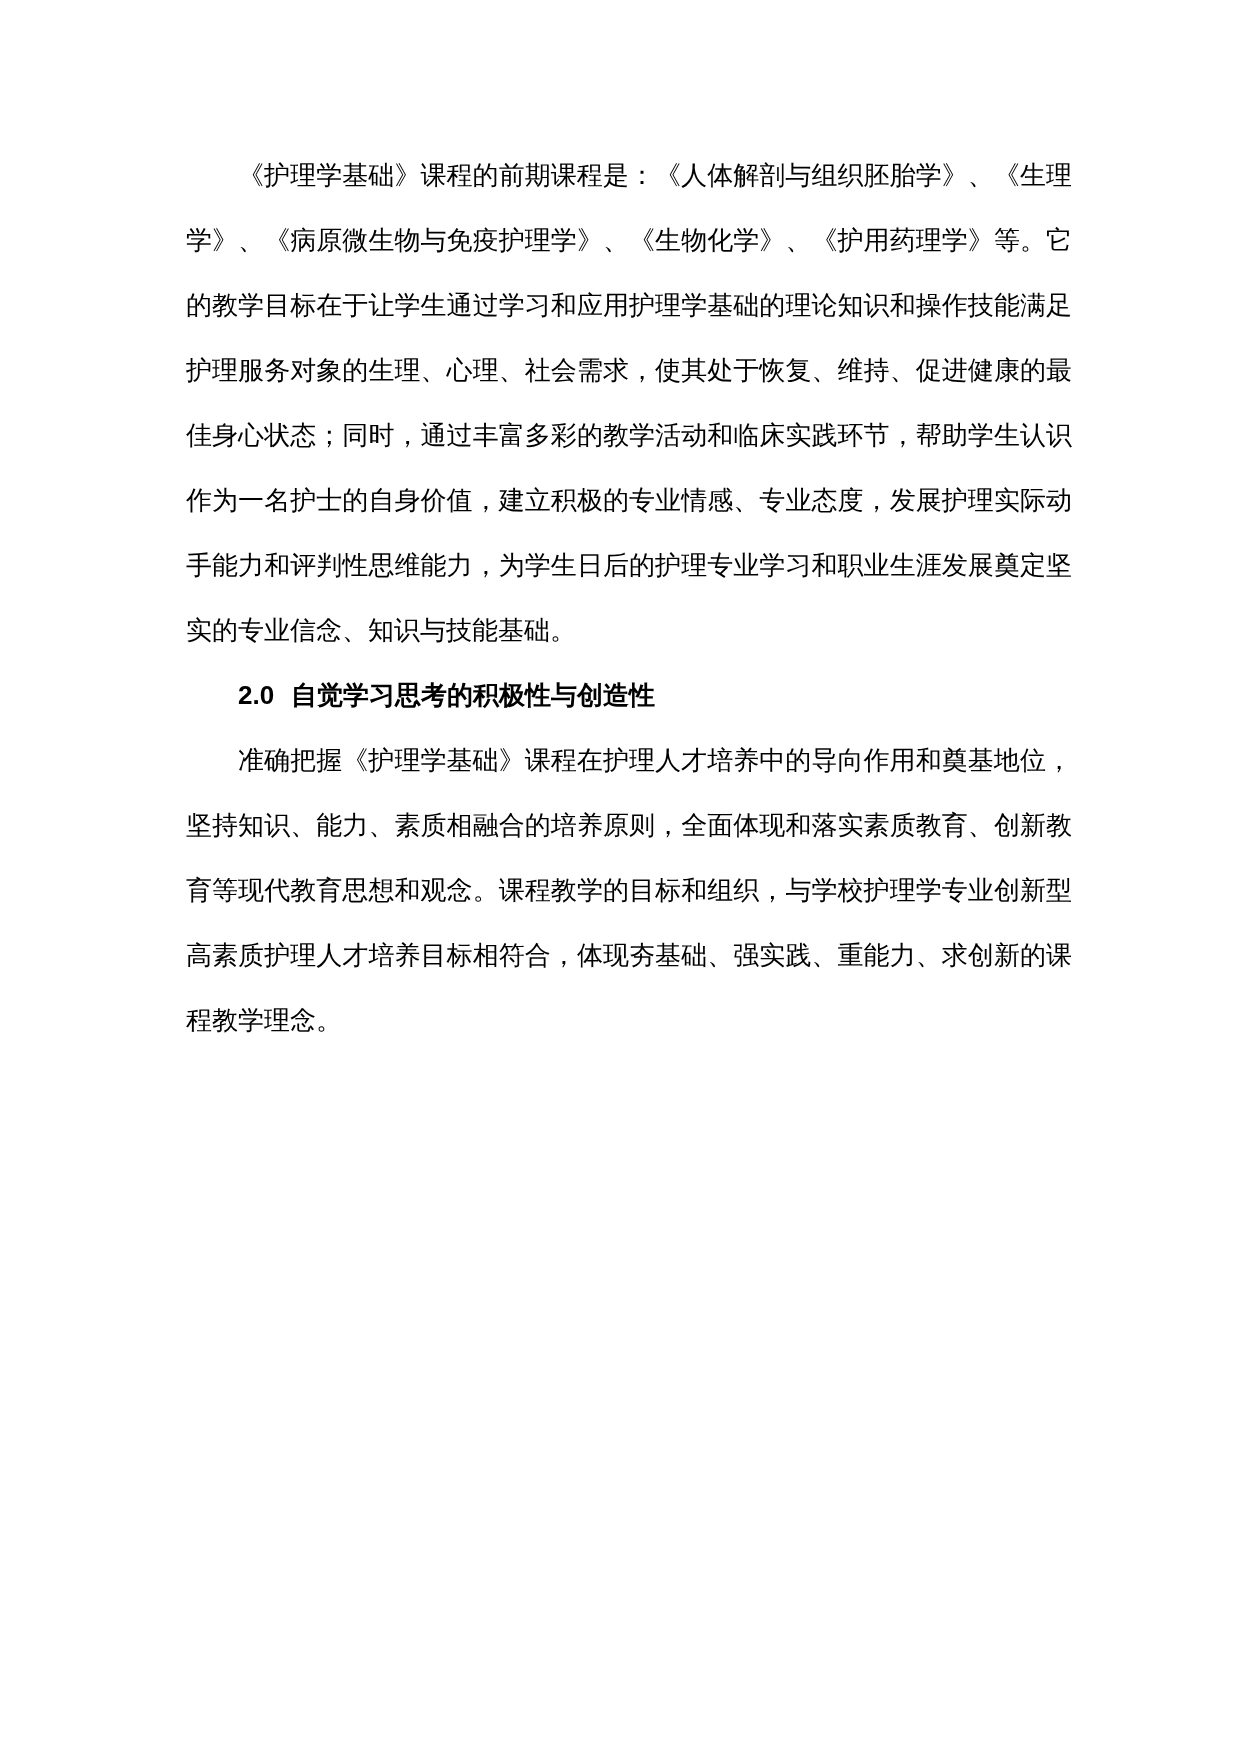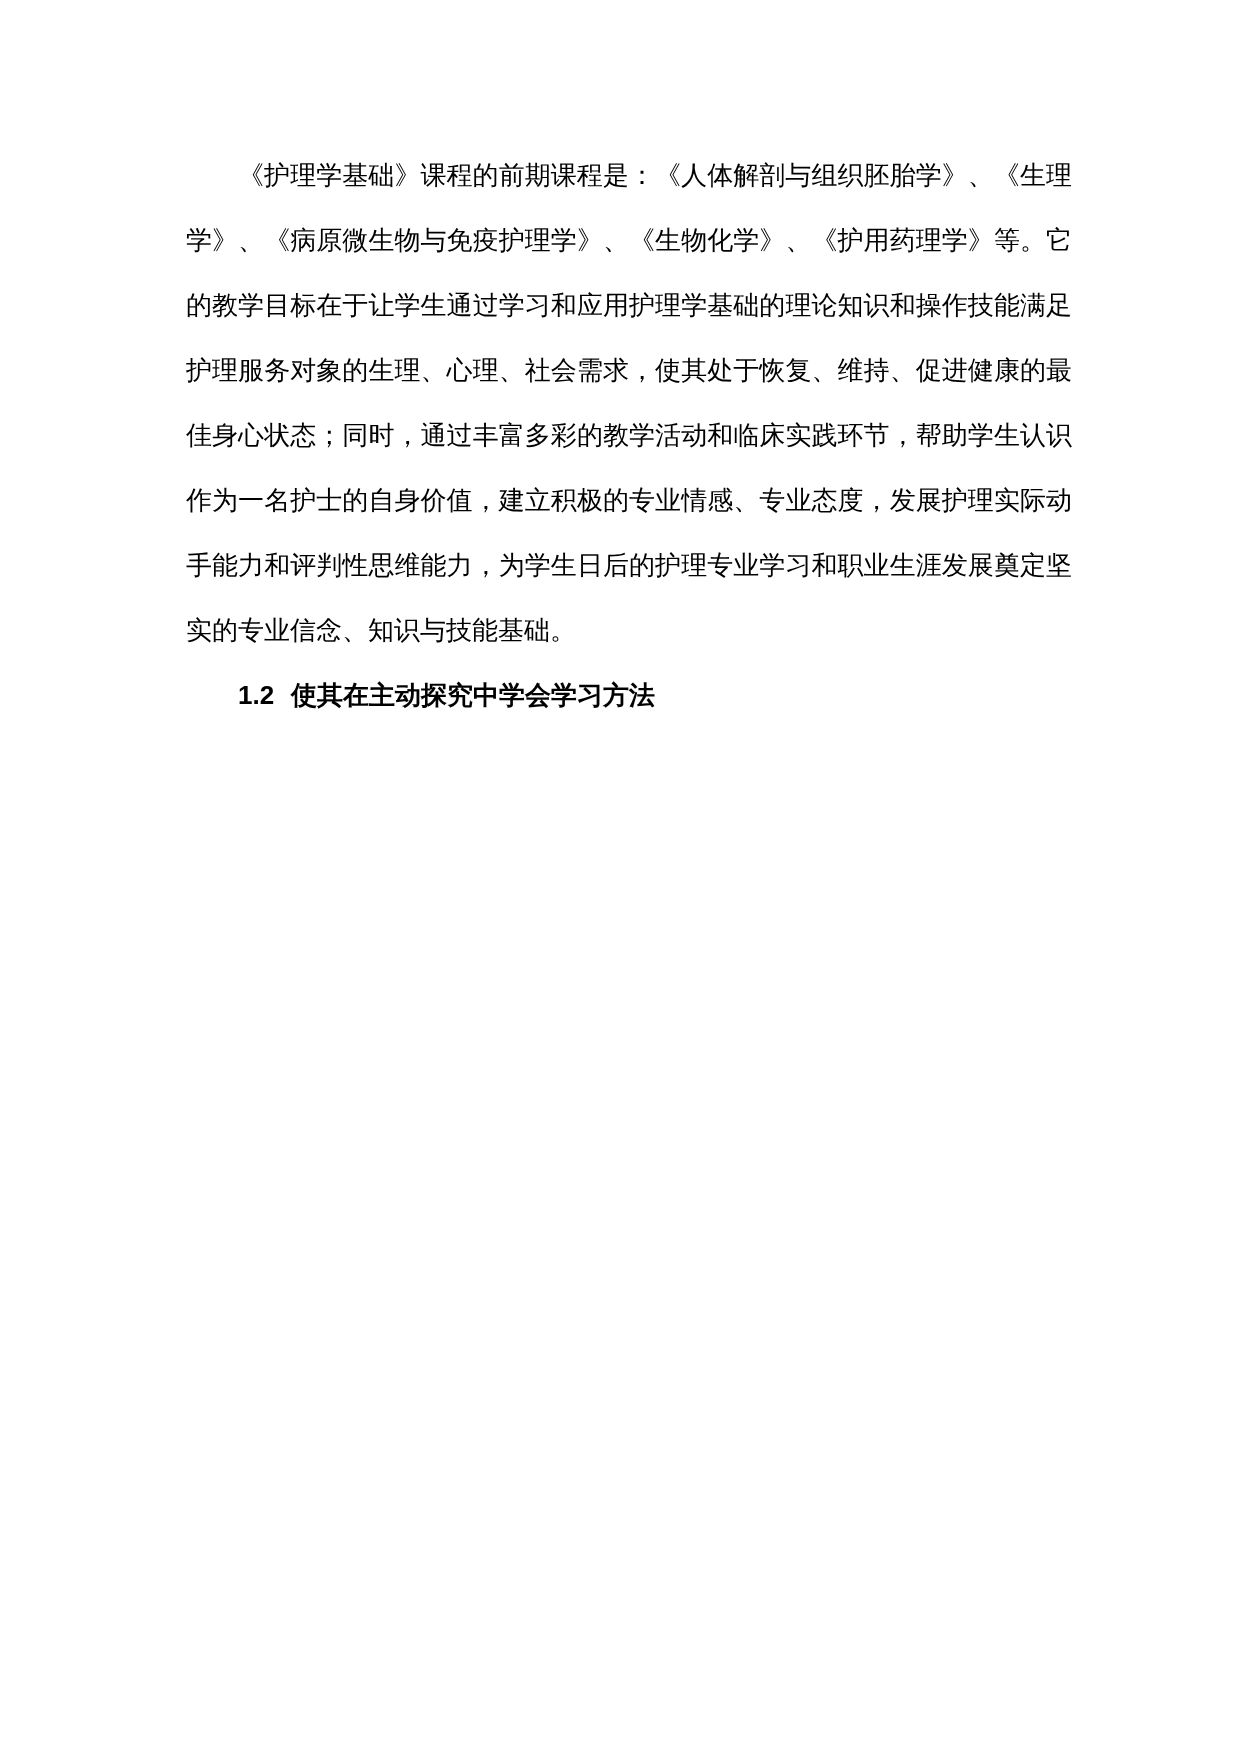--- a/index.html
+++ b/index.html
@@ -59,20 +59,23 @@
 <body>
 
 <div class="page">
   <div class="content">
 
     <p>
       <span class="body-text">《护理学基础》课程的前期课程是：《人体解剖与组织胚胎学》、《生理学》、《病原微生物与免疫护理学》、《生物化学》、《护用药理学》等。它的教学目标在于让学生通过学习和应用护理学基础的理论知识和操作技能满足护理服务对象的生理、心理、社会需求，使其处于恢复、维持、促进健康的最佳身心状态；同时，通过丰富多彩的教学活动和临床实践环节，帮助学生认识作为一名护士的自身价值，建立积极的专业情感、专业态度，发展护理实际动手能力和评判性思维能力，为学生日后的护理专业学习和职业生涯发展奠定坚实的专业信念、知识与技能基础。</span>
     </p>
 
     <p>
-      <span class="sec-num">1.2</span><span class="sec-title">使其在主动探究中学会学习方法</span>
+      <span class="sec-num">2.0</span><span class="sec-title">自觉学习思考的积极性与创造性</span>
     </p>
 
+    <p>
+      <span class="body-text">准确把握《护理学基础》课程在护理人才培养中的导向作用和奠基地位，坚持知识、能力、素质相融合的培养原则，全面体现和落实素质教育、创新教育等现代教育思想和观念。课程教学的目标和组织，与学校护理学专业创新型高素质护理人才培养目标相符合，体现夯基础、强实践、重能力、求创新的课程教学理念。</span>
+    </p>
 
 
 
   </div>
 </div>
 
 </body></html>

